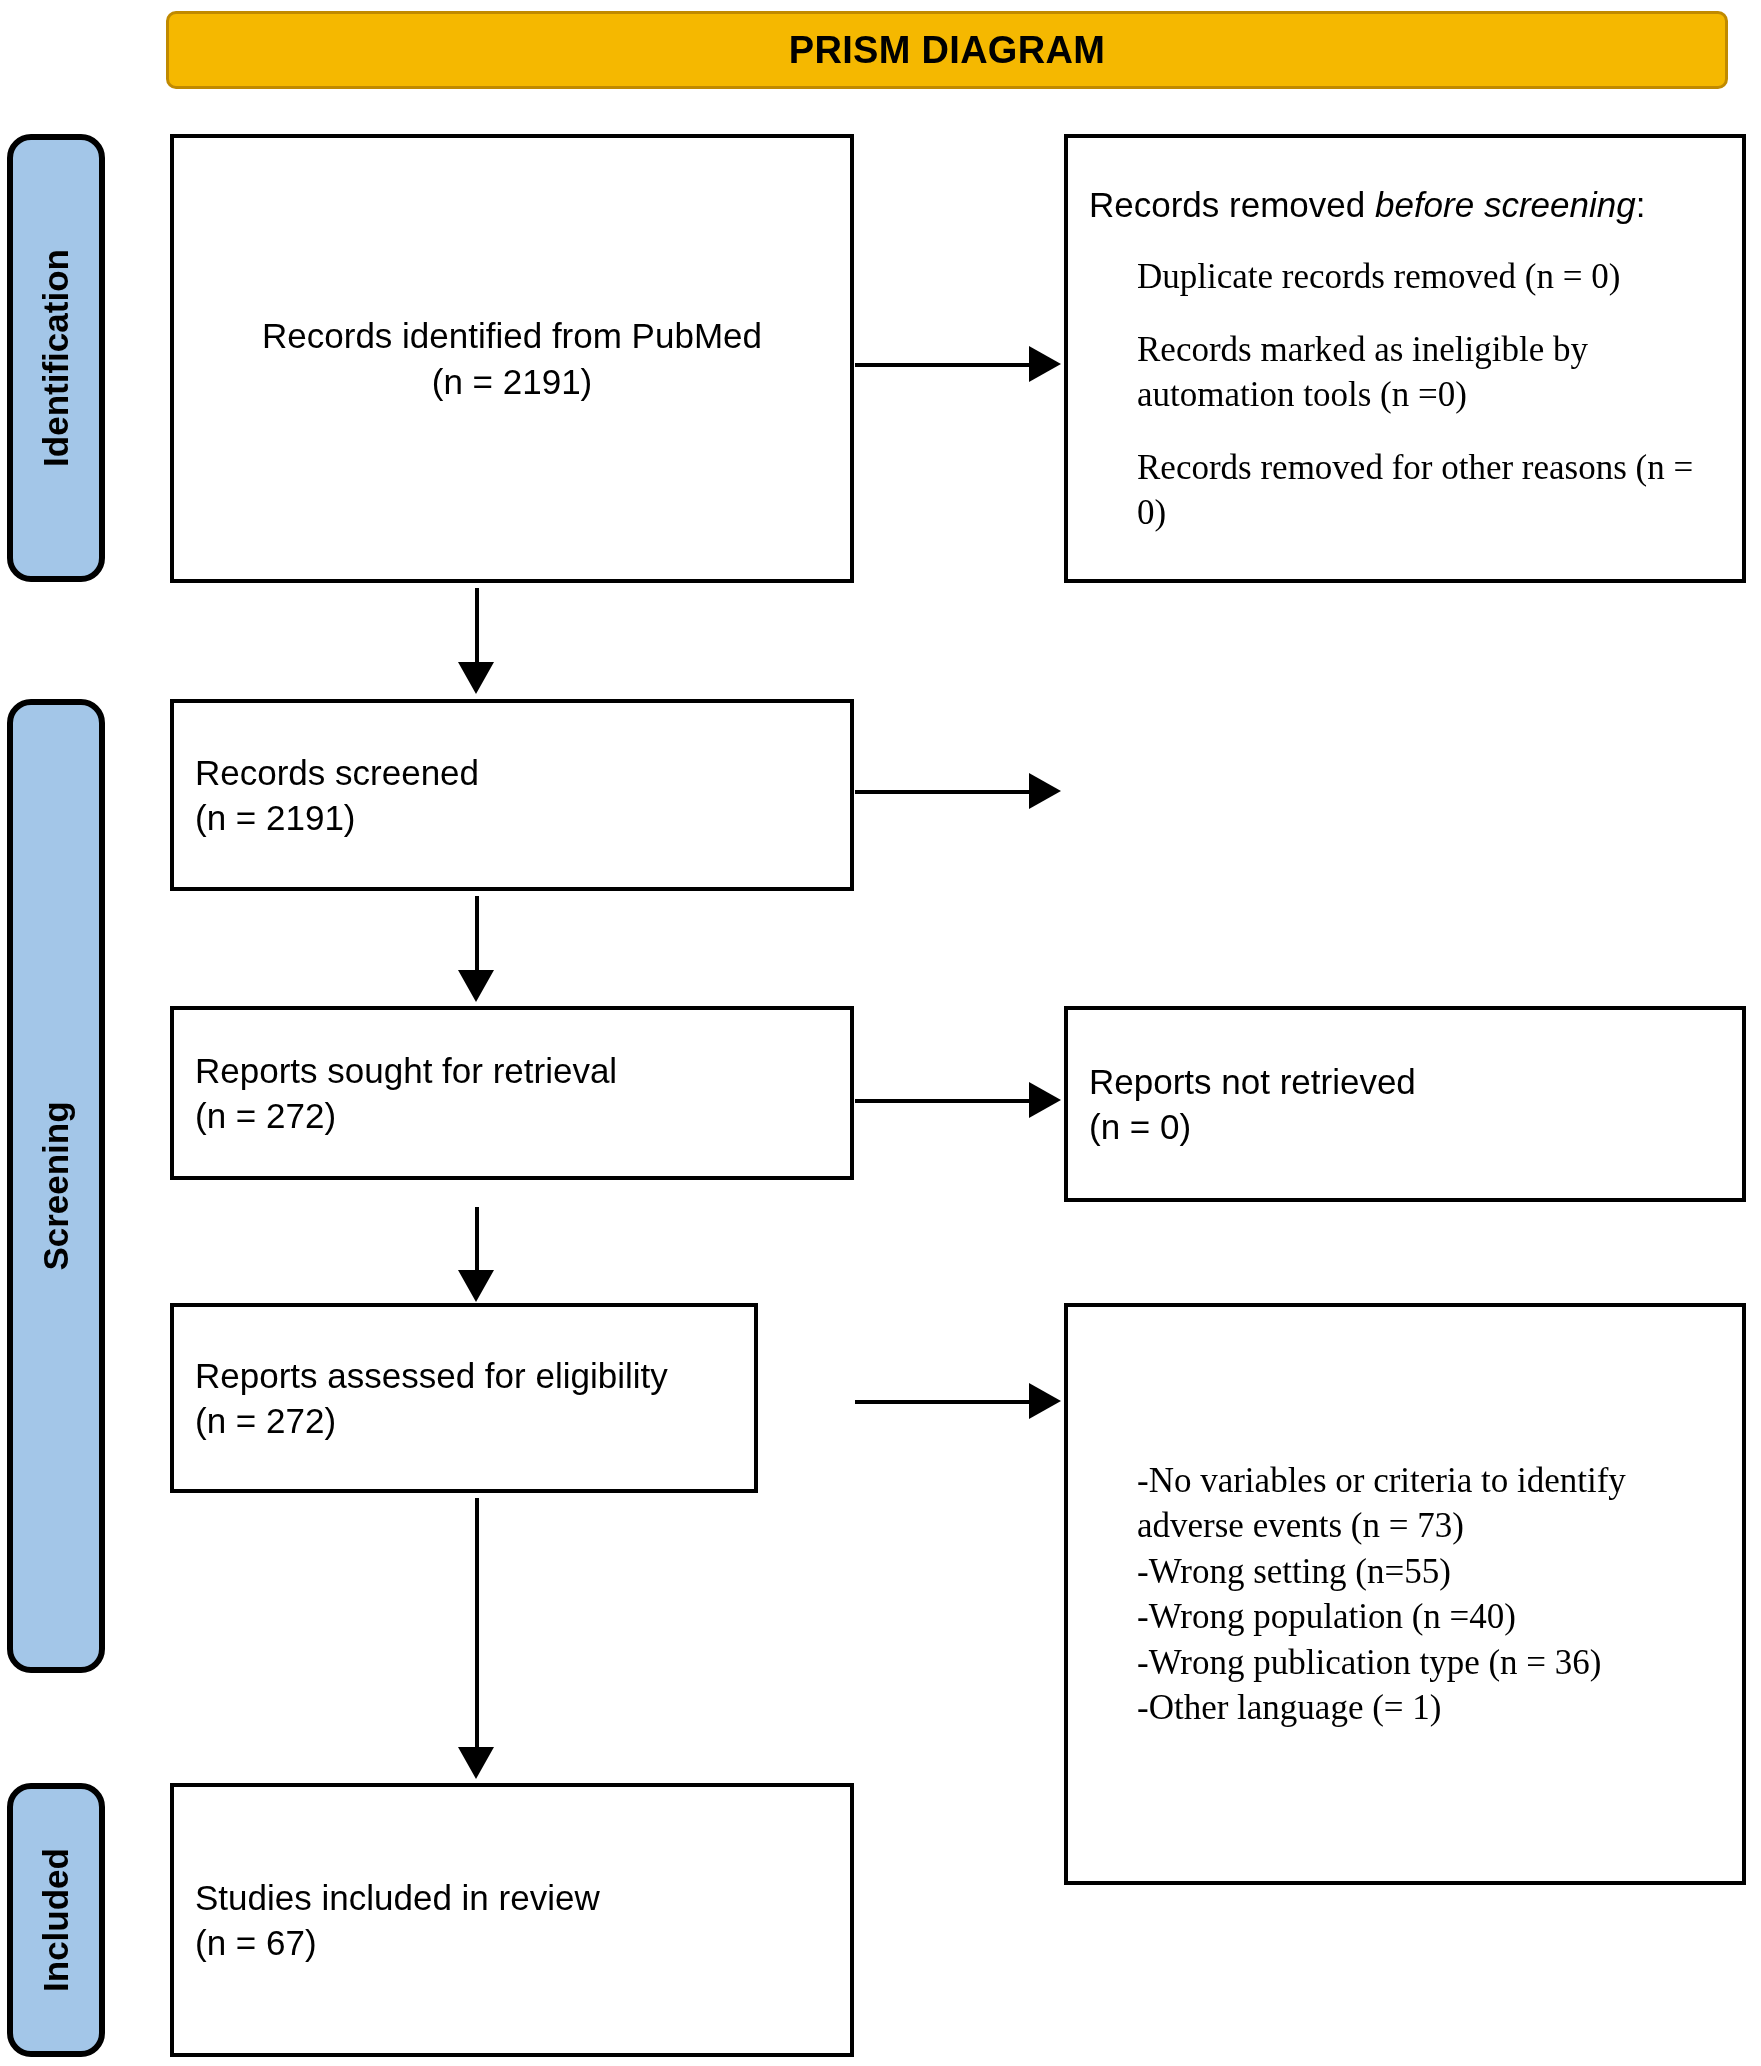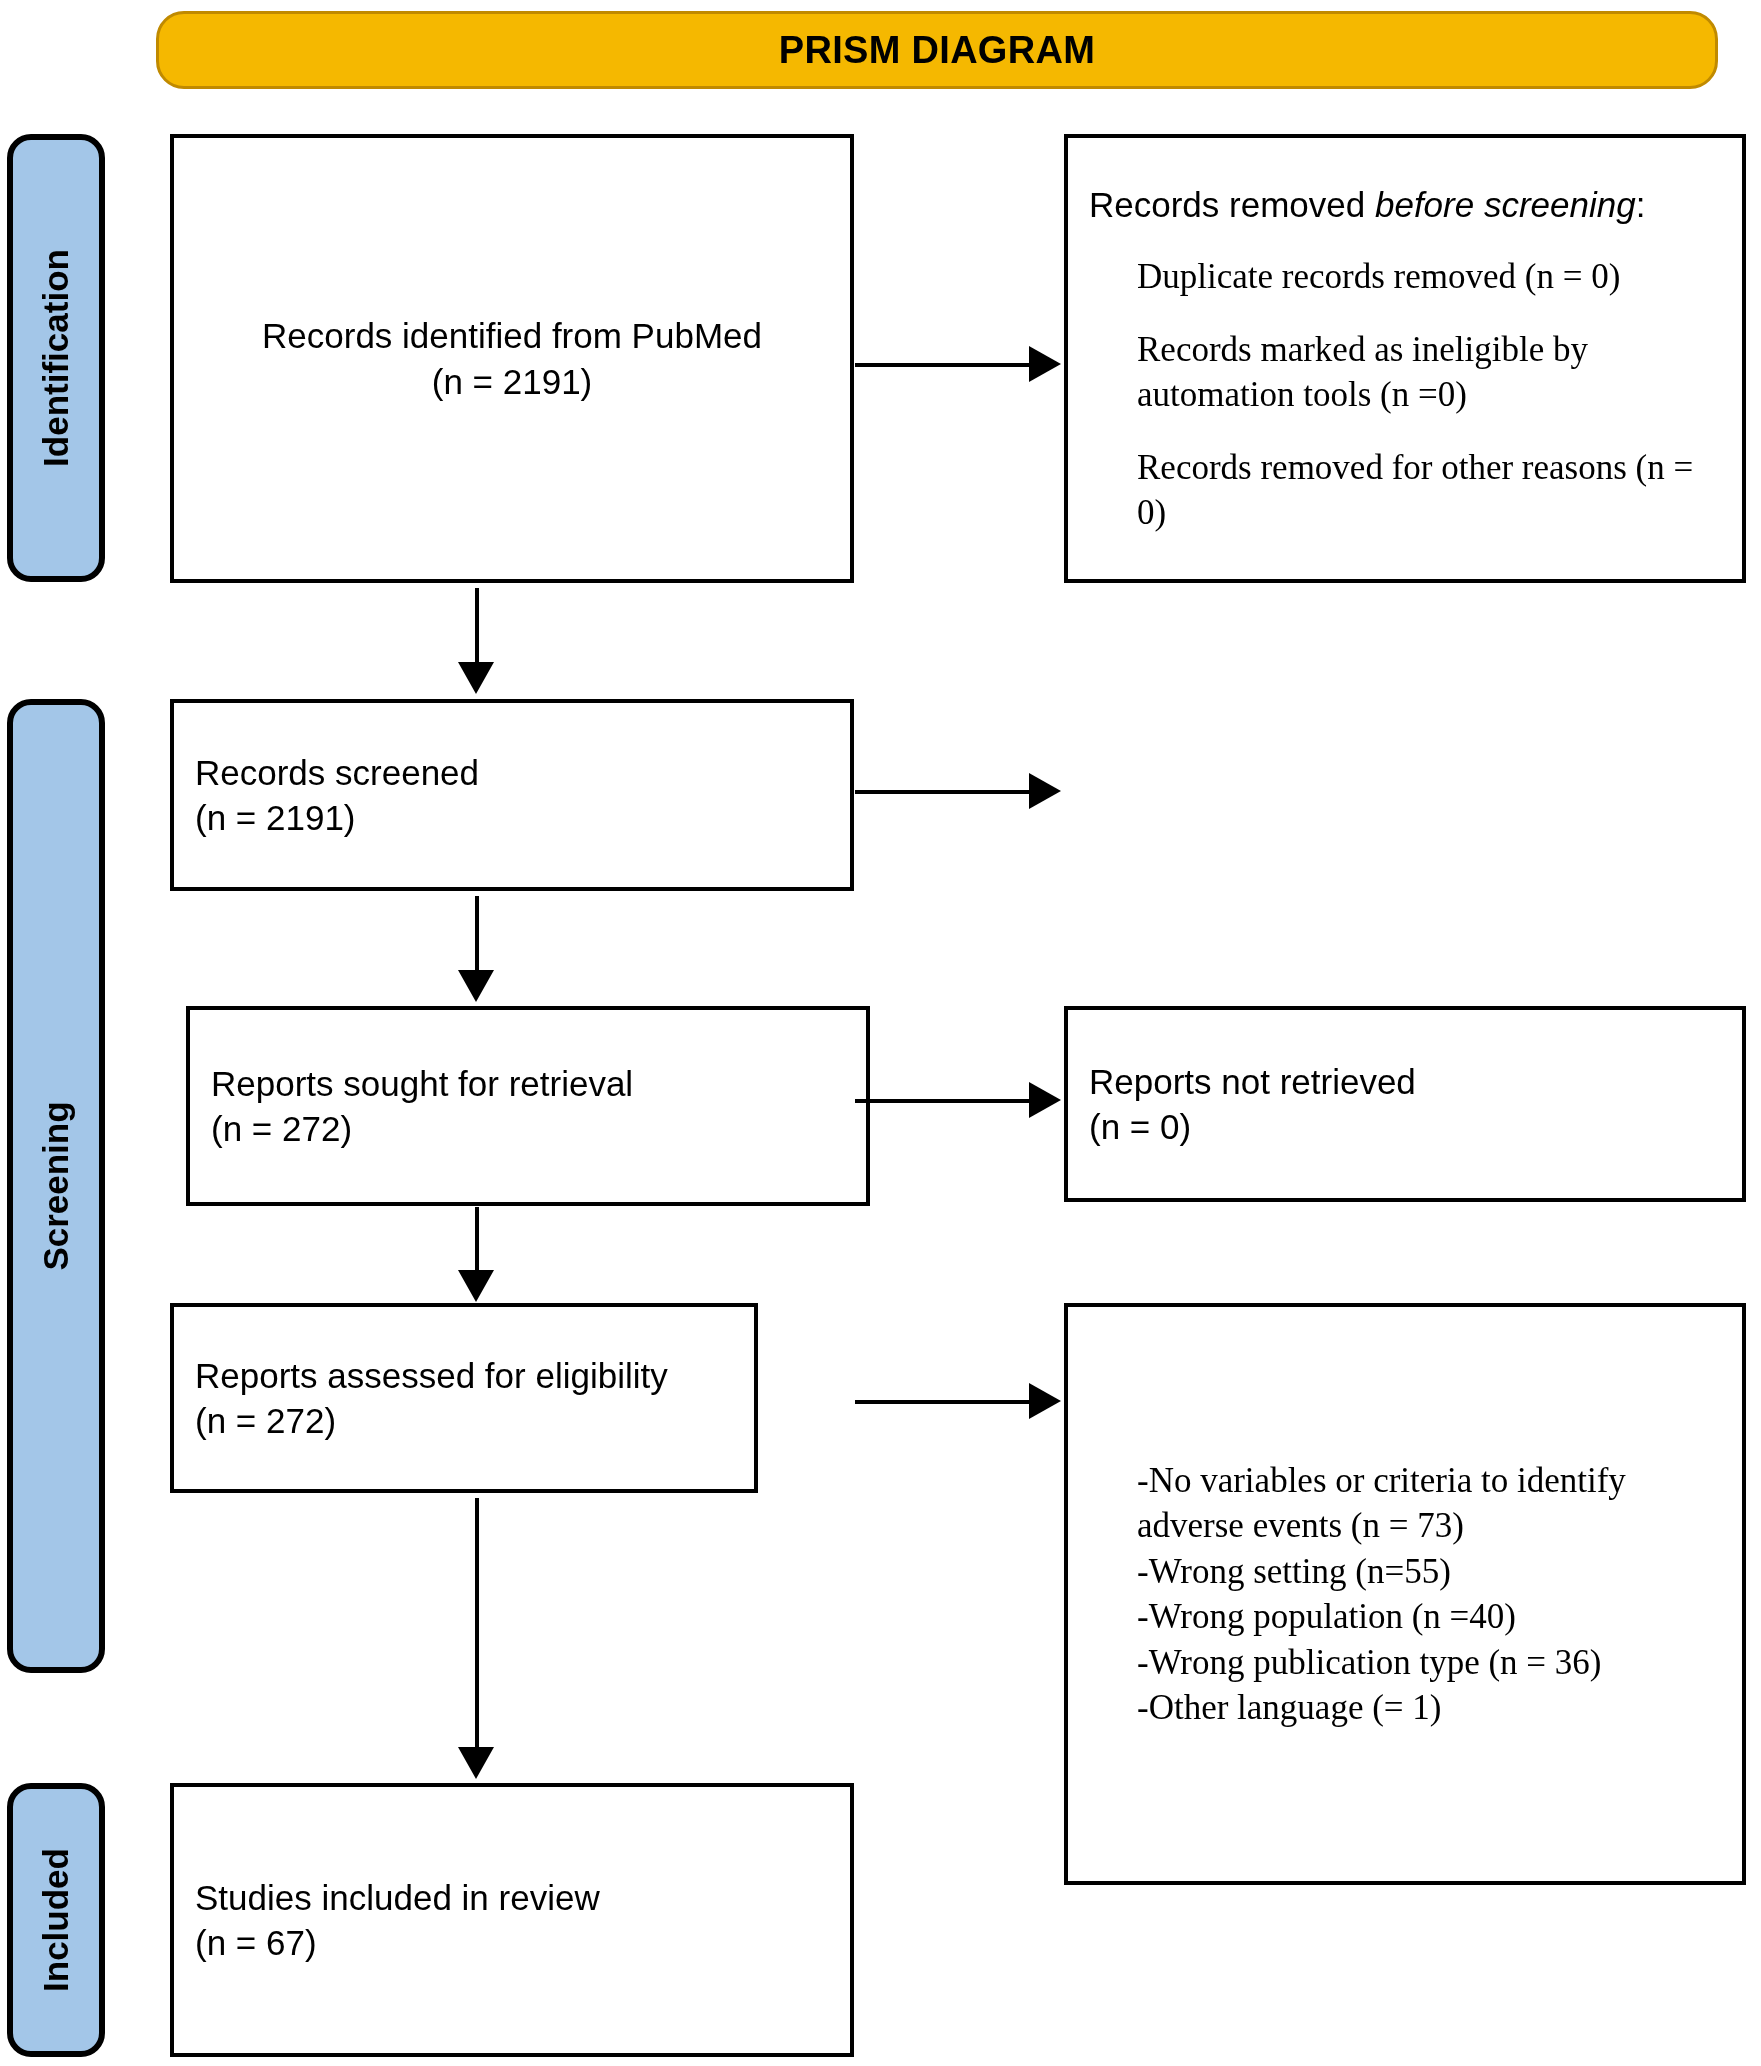--- a/index.html
+++ b/index.html
@@ -14,27 +14,27 @@
     position: relative;
     width: 1762px;
     height: 2066px;
     background: #ffffff;
     overflow: hidden;
   }
 
   
   .header-banner {
     position: absolute;
-    left: 156px;
+    left: 166px;
     top: 11.2px;
     width: 1562px;
     height: 78px;
     background: #F5B800;
     border: 3.5px solid #C08A00;
-    border-radius: 28px;
+    border-radius: 10px;
     box-sizing: border-box;
     display: flex;
     align-items: center;
     justify-content: center;
   }
   .header-title {
     font-size: 38px;
     font-weight: bold;
     color: #000000;
     letter-spacing: 0.3px;
@@ -80,21 +80,21 @@
     color: #000000;
     word-wrap: break-word;
   }
   .flow-box.center-text { align-items: center; text-align: center; }
   .flow-box .line.indent { padding-left: 48px; font-family: Liberation Serif, serif; }
   .flow-box .line.italic-part i { font-style: italic; }
 
   
   #box-identified      { left: 170px; top: 134px;  width: 684px;  height: 449px; }
   #box-screened        { left: 170px; top: 699px;  width: 684px;  height: 192px; }
-  #box-sought          { left: 170px; top: 1006px; width: 684px;  height: 200px; margin-left: 16px; }
+  #box-sought          { left: 170px; top: 1006px; width: 684px;  height: 174px; }
   #box-assessed        { left: 170px; top: 1303px; width: 588px;  height: 190px; }
   #box-included-review { left: 170px; top: 1783px; width: 684px;  height: 274px; }
 
   
   #box-removed-before  { left: 1064px; top: 134px;  width: 682px; height: 449px; gap: 27px; }
   #box-records-excl    { left: 1064px; top: 699px;  width: 682px; height: 192px; }
   #box-not-retrieved   { left: 1064px; top: 1006px; width: 682px; height: 196px; }
   #box-reports-excl    { left: 1064px; top: 1303px; width: 682px; height: 582px; }
 
   

